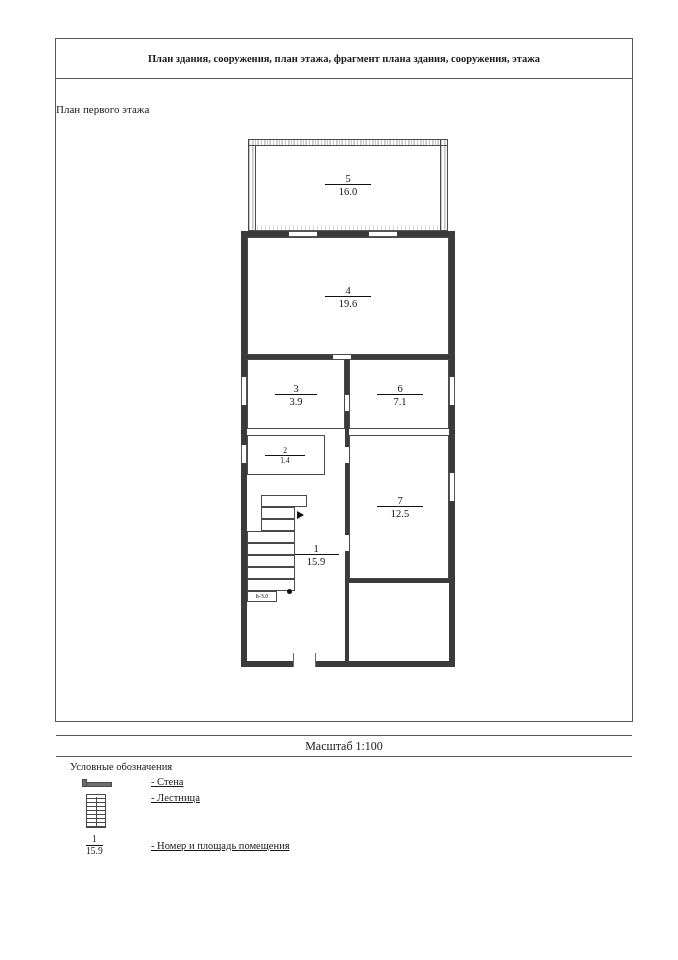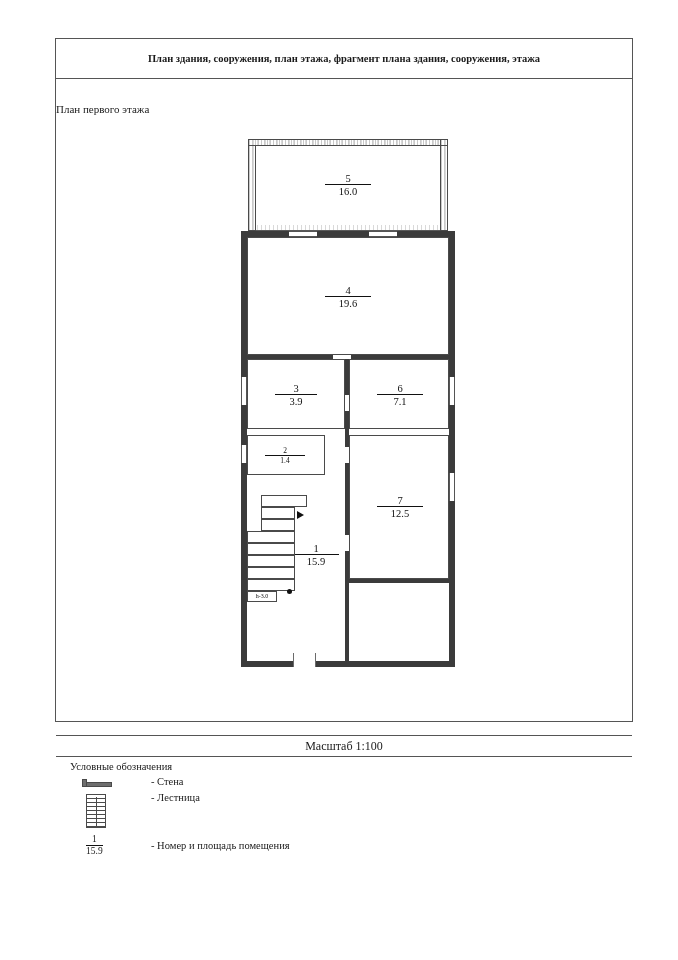--- a/index.html
+++ b/index.html
@@ -187,20 +187,21 @@
   .legend-item {
     position: relative;
     height: 16px;
   }
   .legend-text {
     position: absolute;
     left: 85px;
     top: 0;
     font-size: 10.5px;
     white-space: nowrap;
+    text-decoration: underline;
   }
   .sym {
     position: absolute;
     left: 20px;
   }
   
   .sym-wall {
     top: 6px;
     width: 26px;
     height: 5px;

